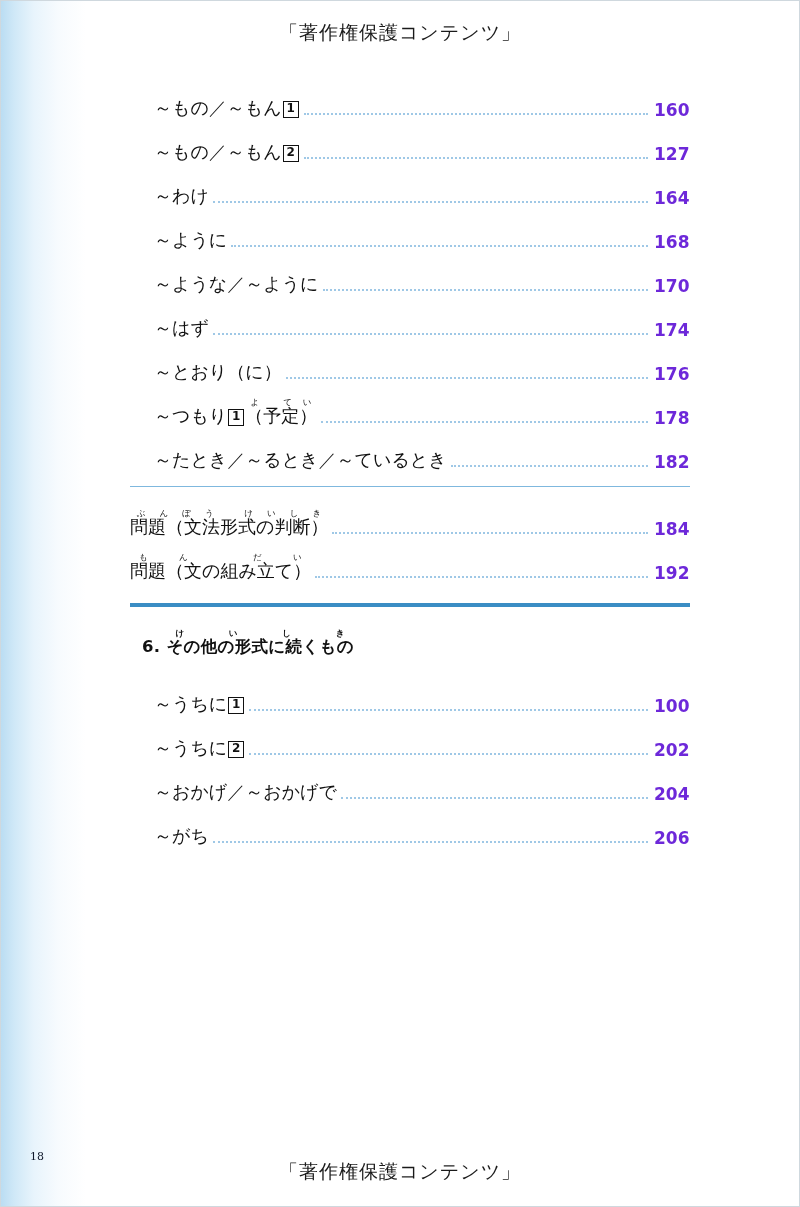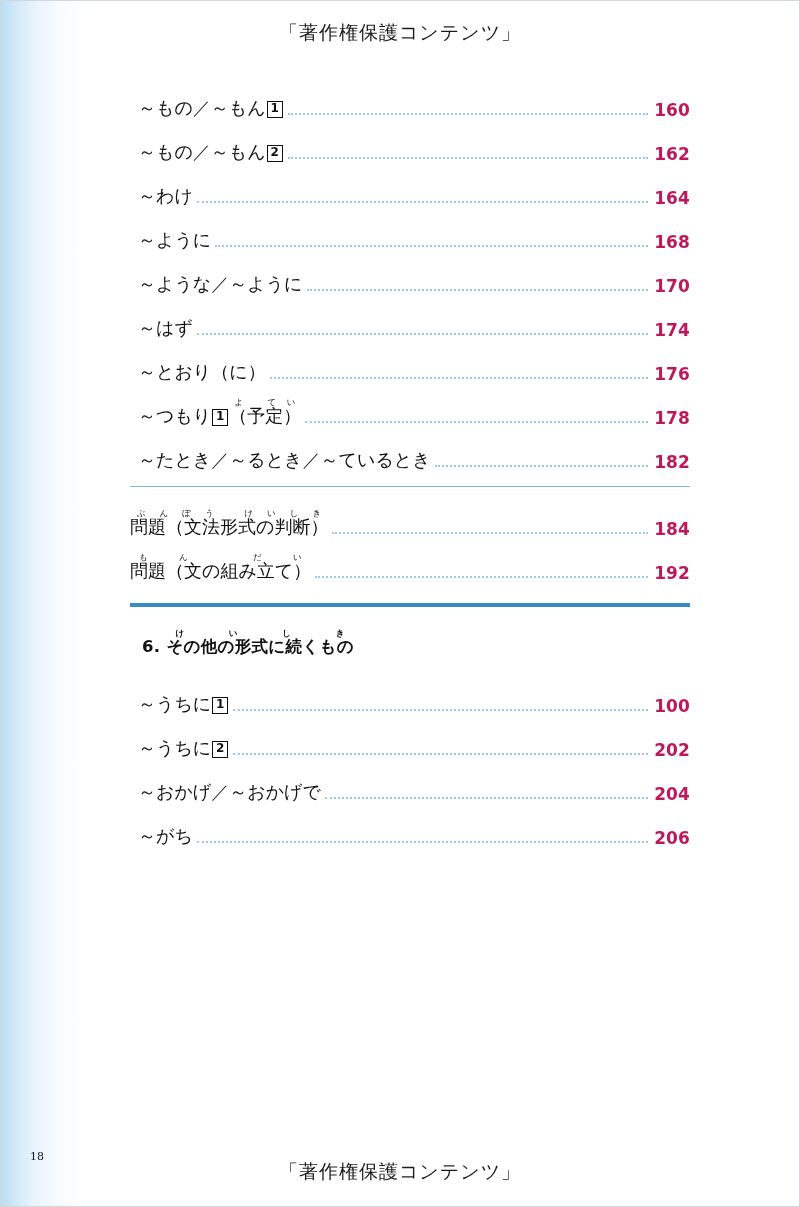--- a/index.html
+++ b/index.html
@@ -95,25 +95,25 @@
     flex: 1 1 auto;
     border-bottom: 2px dotted #9fc8e6;
     margin: 0 6px 7px 4px;
     height: 0;
   }
   .toc-row .pageno {
     font-family: "DejaVu Sans", sans-serif;
     font-weight: bold;
     font-size: 17px;
     min-width: 36px;
-    text-align: center;
+    text-align: left;
     padding-bottom: 2px;
-    color: #be185d;
-  }
-  .indent-1 { margin-left: 8px; }
+    color: #6d28d9;
+  }
+  .indent-1 { margin-left: 24px; }
   .indent-0 { margin-left: 0px; }
 
   
   .boxnum {
     display: inline-block;
     border: 1.5px solid #111;
     font-family: "DejaVu Sans", sans-serif;
     font-size: 12px;
     line-height: 13px;
     width: 14px;
@@ -171,21 +171,21 @@
 
     <div class="toc-row indent-1">
       <span class="label"><span>～もの／～もん</span><span class="boxnum">1</span></span>
       <span class="leaders"></span>
       <span class="pageno">160</span>
     </div>
 
     <div class="toc-row indent-1">
       <span class="label"><span>～もの／～もん</span><span class="boxnum">2</span></span>
       <span class="leaders"></span>
-      <span class="pageno">162</span>
+      <span class="pageno">127</span>
     </div>
 
     <div class="toc-row indent-1">
       <span class="label">～わけ</span>
       <span class="leaders"></span>
       <span class="pageno">164</span>
     </div>
 
 
     <div class="toc-row indent-1">

